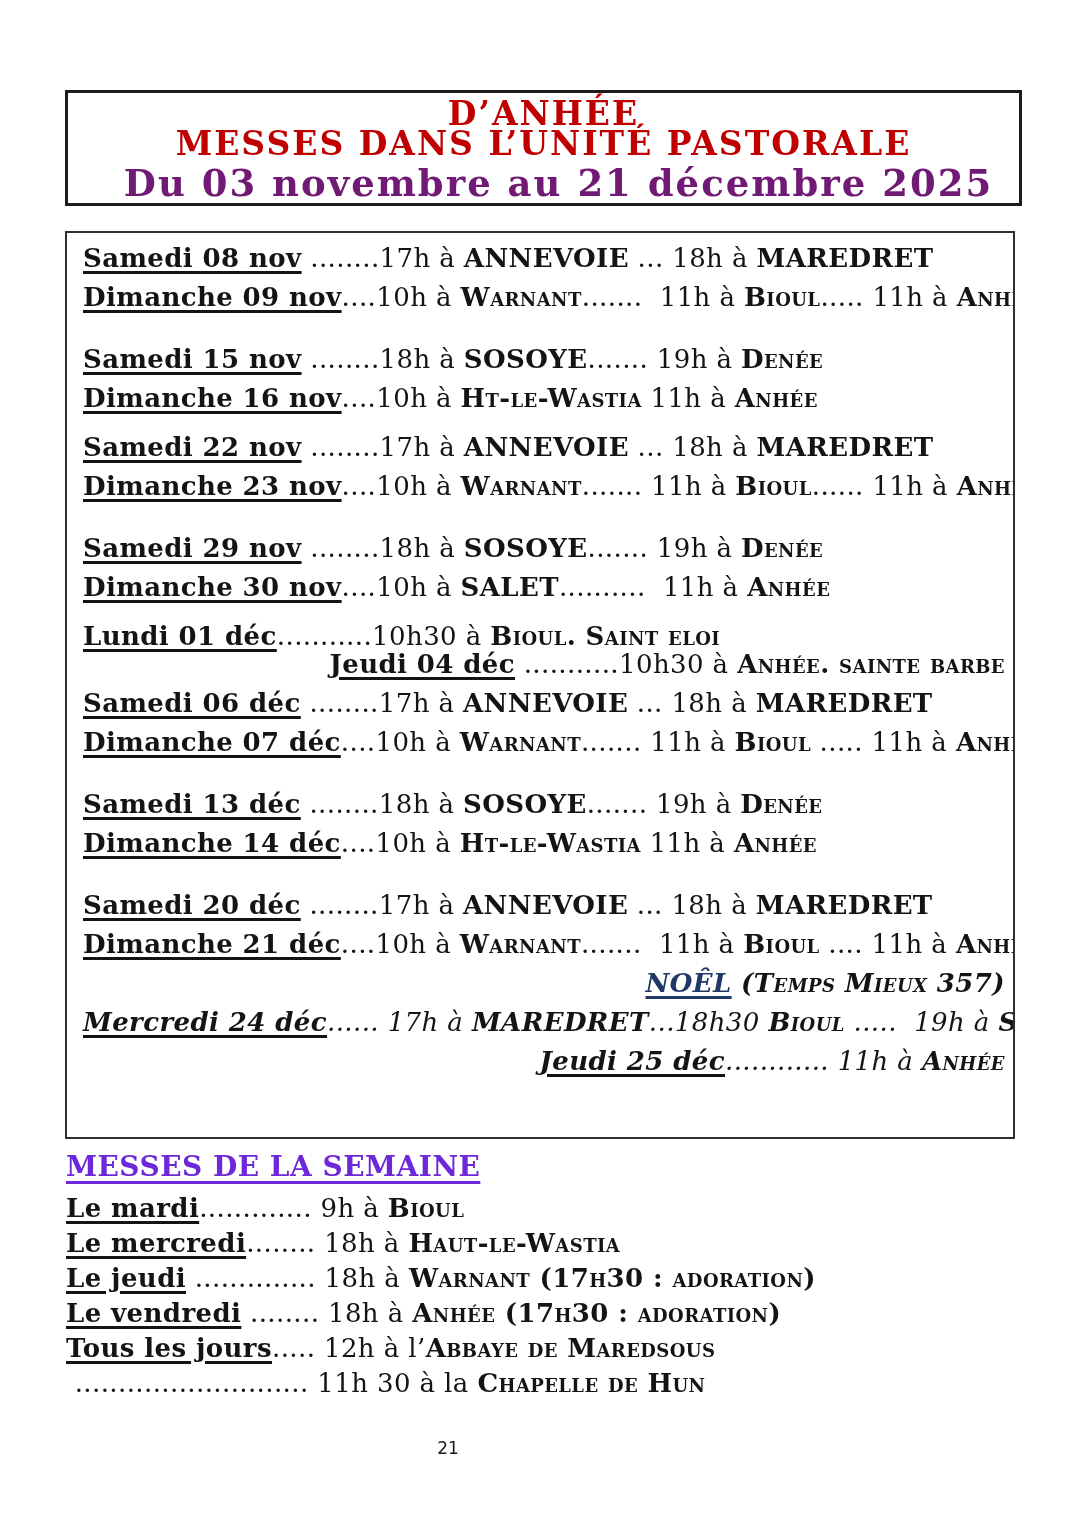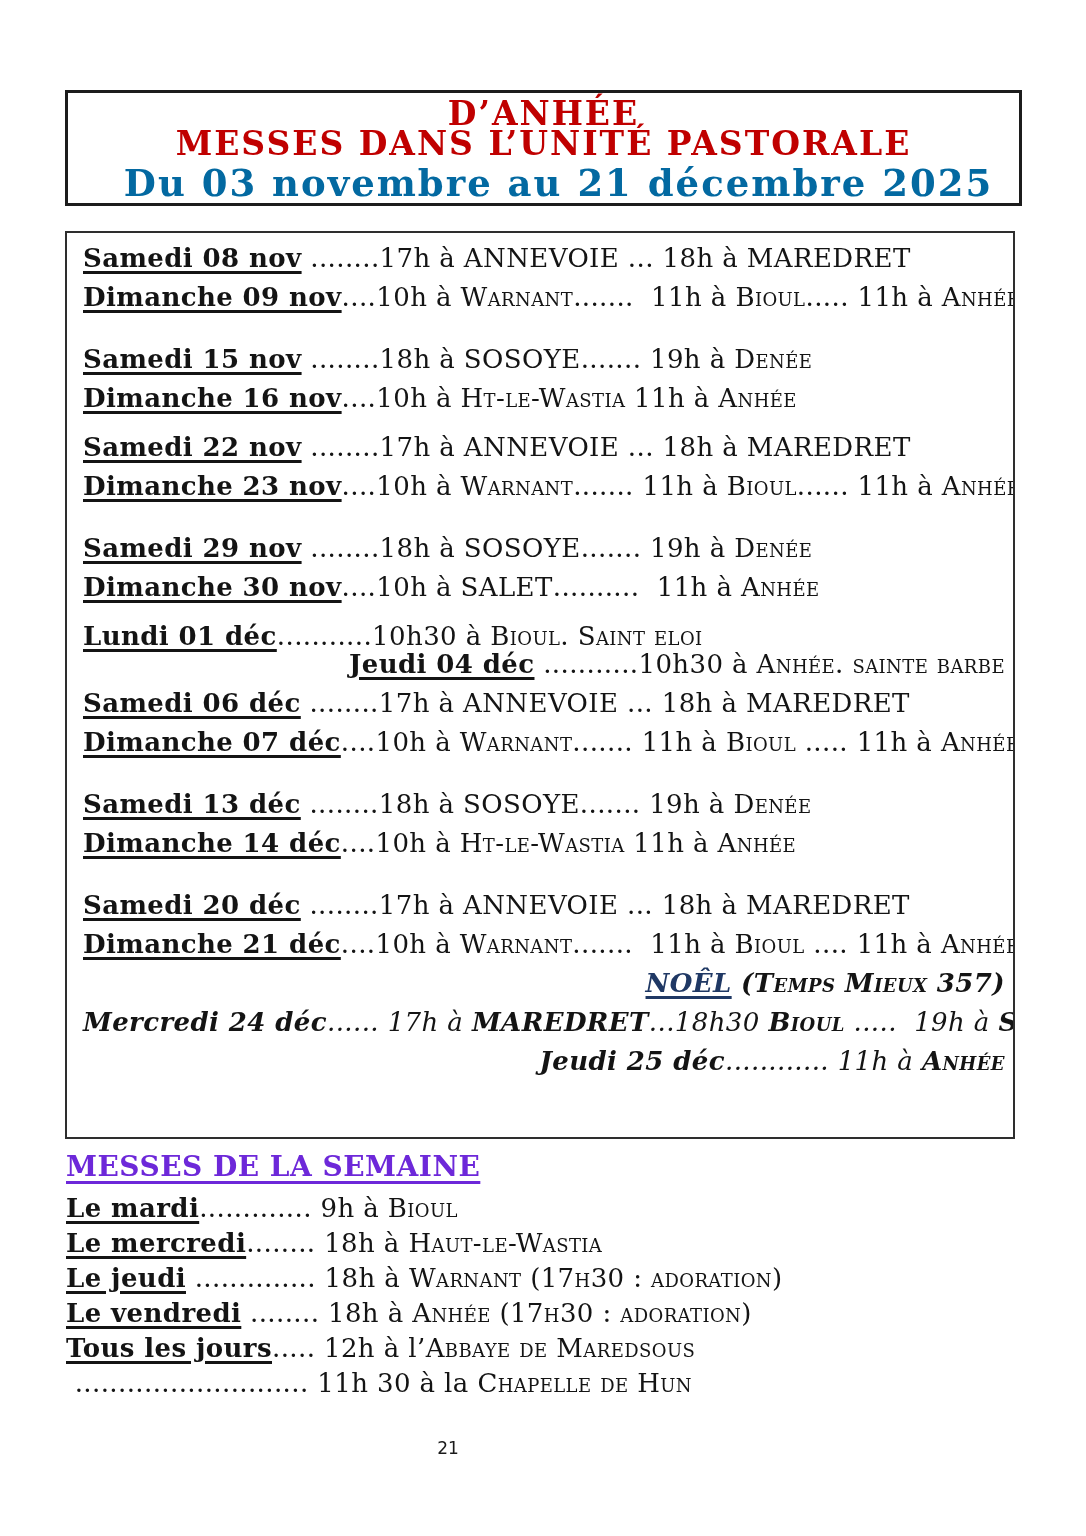--- a/index.html
+++ b/index.html
@@ -20,21 +20,21 @@
     background:#fff;
     text-align:center;
     padding-top:6px;
   }
   .title {
     font-size:33px; line-height:30px; font-weight:700;
     color:#C00000; letter-spacing:2px;
   }
   .subtitle {
     font-size:37px; line-height:38px; font-weight:700;
-    color:#0369a1; letter-spacing:2px; margin-top:5px;margin-left:30px;
+    color:#701a75; letter-spacing:2px; margin-top:5px;margin-left:30px;
   }
 
   
   .schedule-box {
     position:absolute; left:65px; top:231px;
     width:950px; height:908px;
     border:2px solid #2e2e2e;
     background:#fff;
     padding:11px 8px 0 16px;
     overflow:hidden;
@@ -50,24 +50,25 @@
   .sp-gap    { margin-top:34px; }
   .sp-tight  { margin-top:0;text-align:right; }
 
   .seg-day {
     font-weight:700;
     text-decoration:underline;
     text-decoration-thickness:2.5px;
     text-underline-offset:4px;
   }
   .seg-plain  { font-weight:400; }
-  .seg-place  { font-weight:400; font-variant:small-caps; }
+  .seg-place  { font-weight:700; font-variant:small-caps; }
   .seg-iplain { font-style:italic; }
   .seg-iday {
     font-weight:700; font-style:italic;
+    text-decoration:underline;
     text-decoration-thickness:2.5px;
     text-underline-offset:4px;
   }
   .seg-iplace { font-weight:700; font-style:italic; font-variant:small-caps; }
   .seg-noel {
     font-weight:700; font-style:italic;
     color:#1F3864;
     text-decoration:underline;
     text-decoration-thickness:2.5px;
     text-underline-offset:4px;

